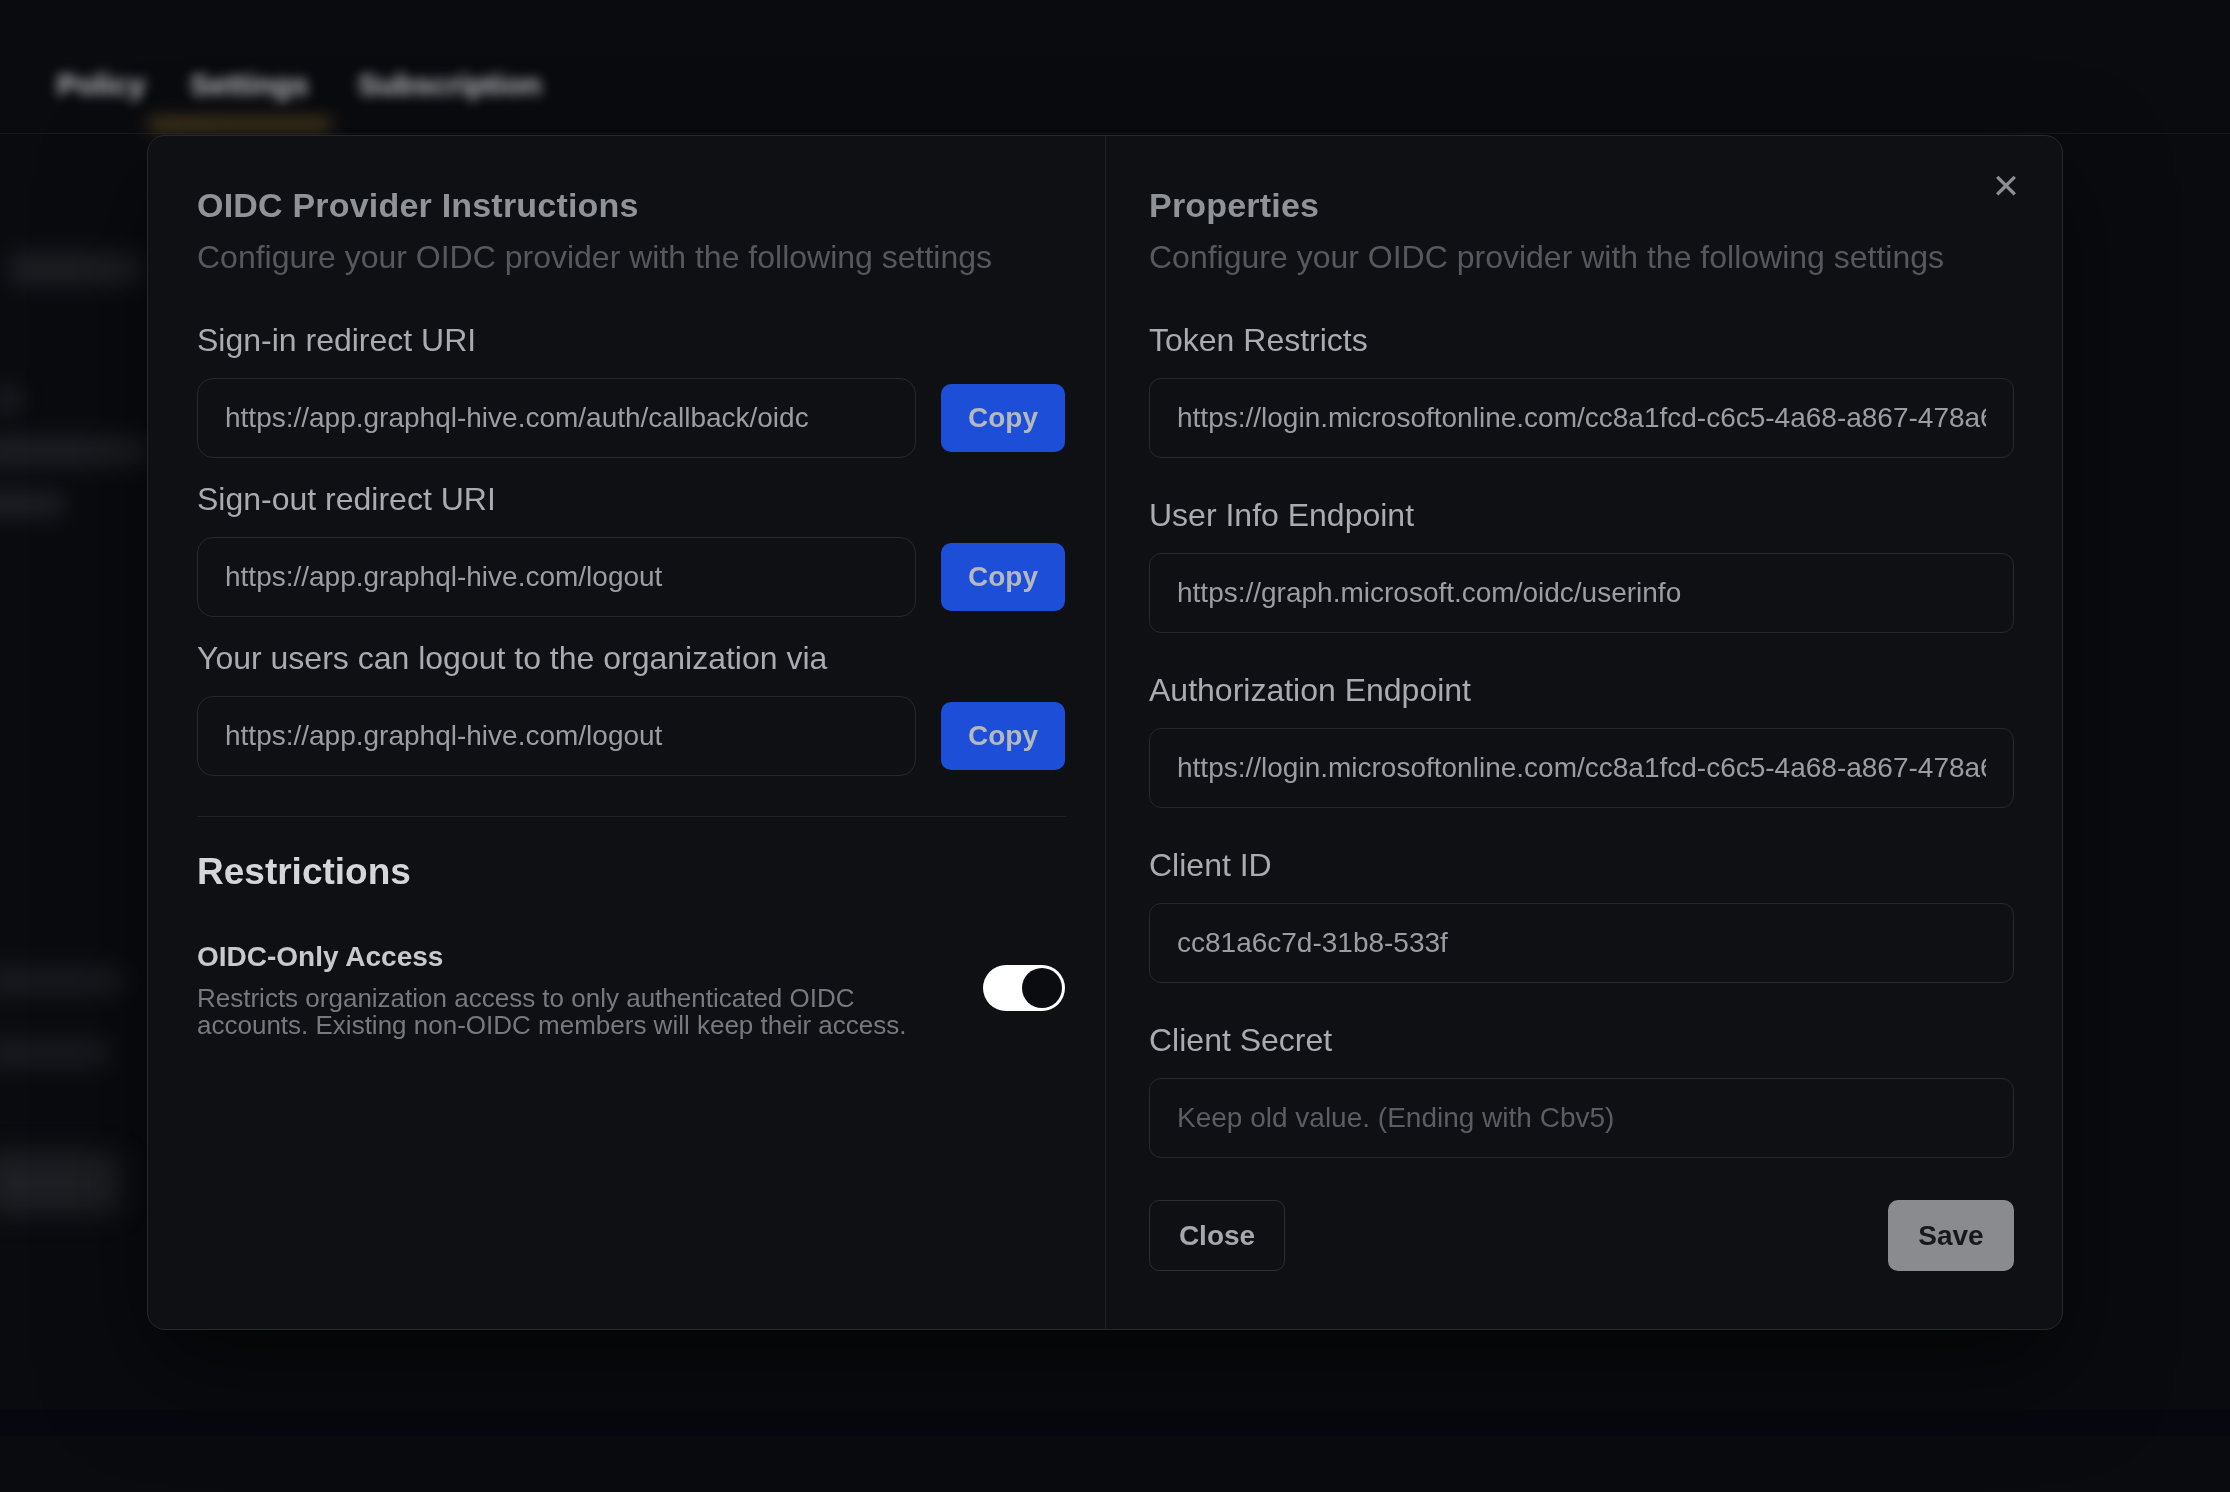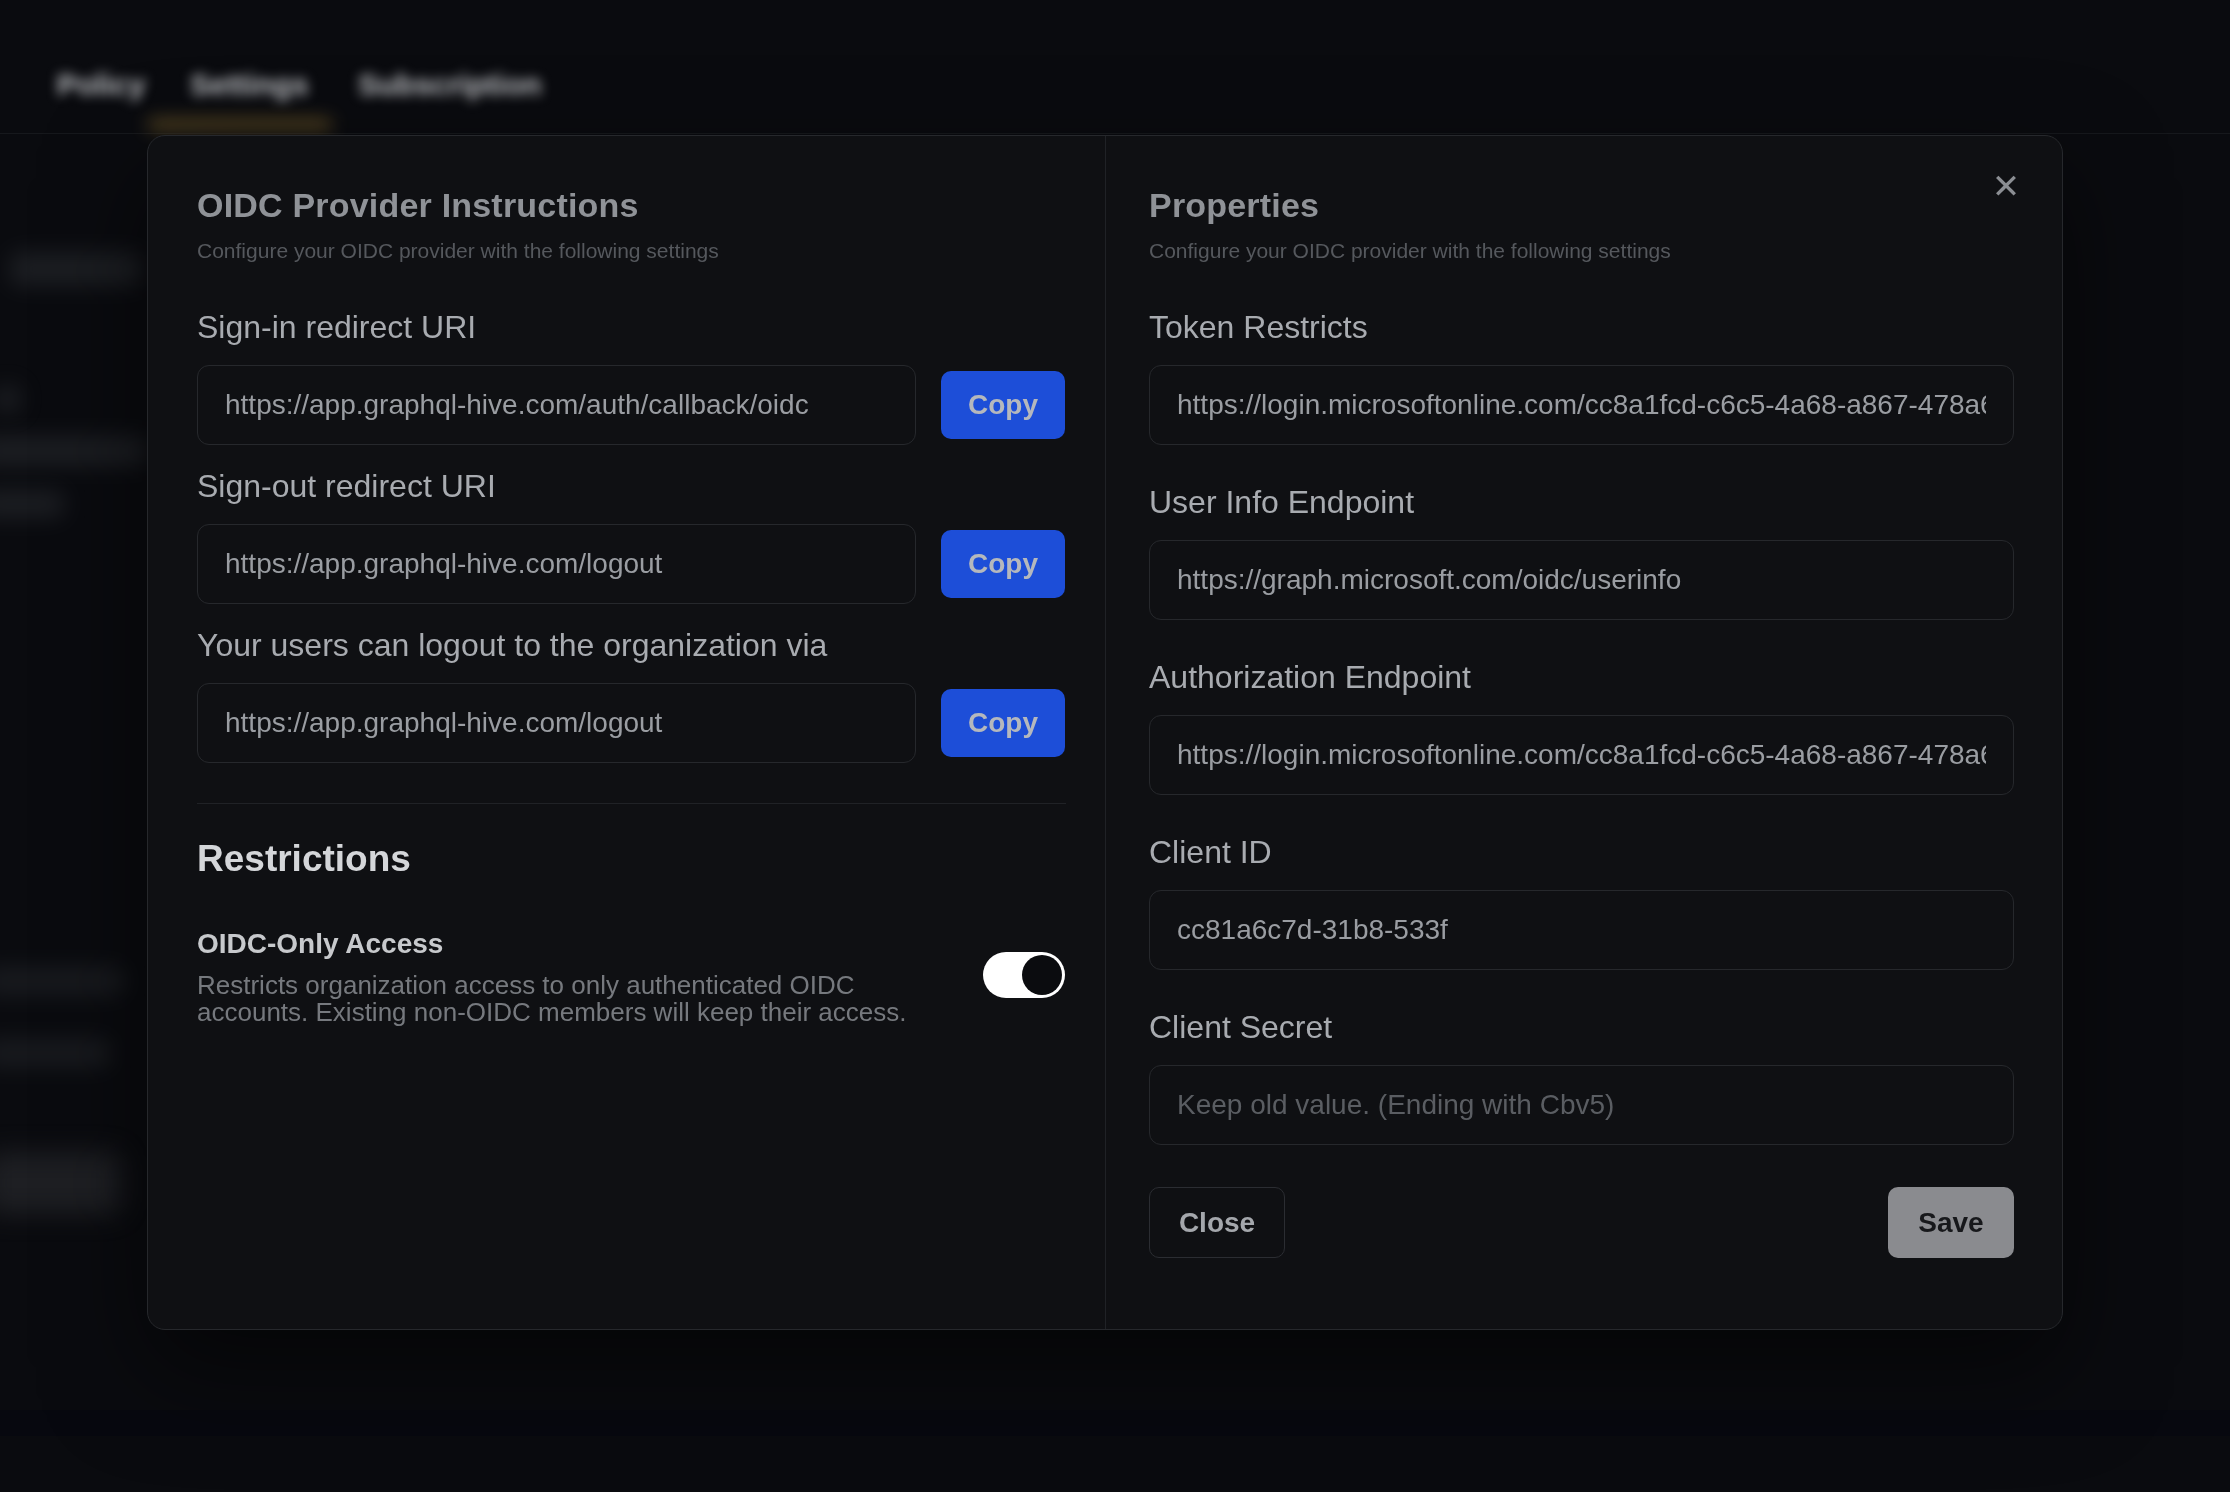--- a/index.html
+++ b/index.html
@@ -67,40 +67,40 @@
     padding: 50px 40px 0 49px;
     border-right: 1px solid #202226;
   }
   .col-right {
     flex: 1;
     padding: 50px 48px 0 43px;
     display: flex; flex-direction: column;
   }
 
   .col-title { font-size: 34px; font-weight: 600; color: #8f9297; letter-spacing: .2px; }
-  .col-subtitle { margin-top: 14px; font-size: 21px; color: #55585d; }
+  .col-subtitle { margin-top: 14px; font-size: 32px; color: #55585d; }
 
   .field-label { margin-top: 50px; font-size: 32px; color: #a8abb0; line-height: 28px; }
   .field-label.tight { margin-top: 27px; }
   .field-label.rcol { margin-top: 43px; }
 
   .field-row { margin-top: 24px; display: flex; align-items: center; gap: 25px; }
 
   .text-input {
     height: 80px; width: 100%;
     background: transparent;
     border: 1px solid #26282c; border-radius: 12px;
     padding: 0 27px;
     color: #9a9da2; font-size: 28px;
     font-family: "Liberation Sans", sans-serif;
     outline: none;
     white-space: nowrap; overflow: hidden; text-overflow: clip;
   }
   .text-input::placeholder { color: #5a5d62; }
-  .copy-input { flex: 1 1 auto; }
+  .copy-input { flex: 1 1 auto; border-radius: 16px; }
 
   .copy-btn {
     flex: 0 0 124px; width: 124px; height: 68px;
     background: #1d4ed8; border: none; border-radius: 10px;
     color: #b5b8bd; font-size: 28px; font-weight: 600;
     font-family: "Liberation Sans", sans-serif; cursor: pointer;
   }
 
   .divider { margin-top: 40px; width: 869px; border-top: 1px solid #202226; }
 

